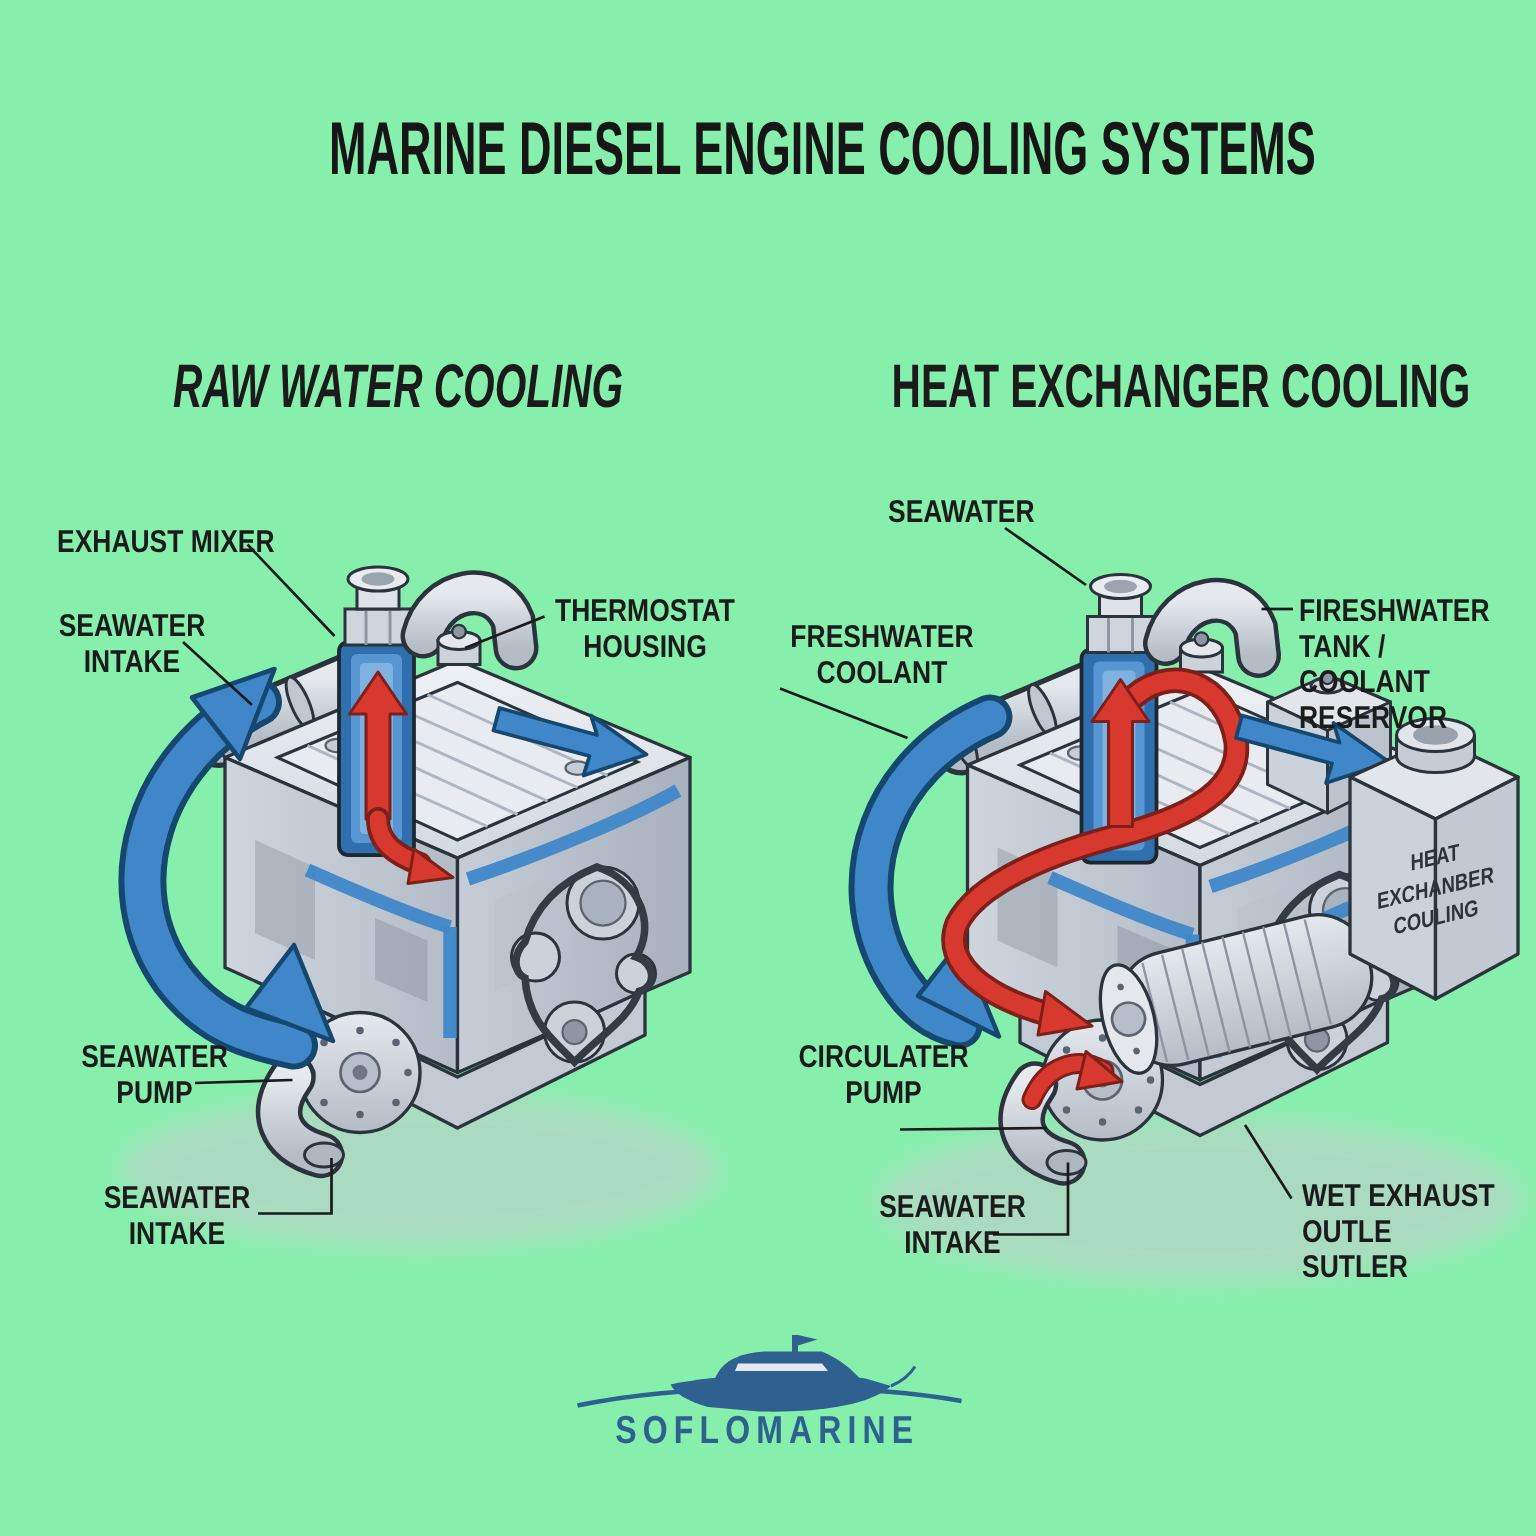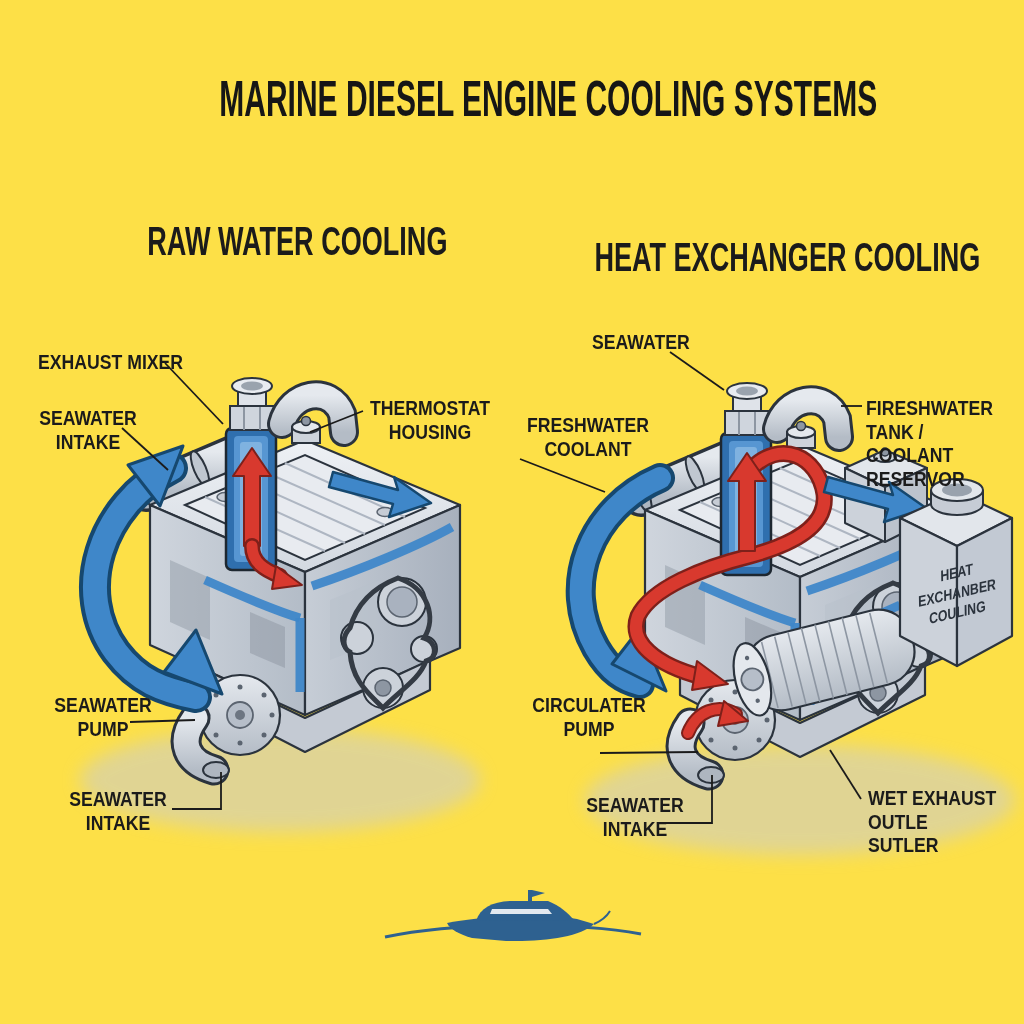--- a/index.html
+++ b/index.html
@@ -1,18 +1,18 @@
 <!DOCTYPE html>
 <html><head>
 <meta charset="utf-8">
 <style>
   html,body{margin:0;padding:0;background:#e9eaec;}
   .canvas{
     position:relative;width:1024px;height:1024px;overflow:hidden;
-    background:#fde047;
+    background:#86efac;
     font-family:"Liberation Sans", sans-serif;
     color:#191919;
   }
   .abs{position:absolute;}
   .ctr{left:0;right:0;text-align:center;}
   .cond{display:inline-block;transform-origin:center top;}
   .title-text{font-size:50px;font-weight:bold;letter-spacing:0px;transform:scaleX(.60);white-space:nowrap;color:#161616;}
   .subtitle-text{font-size:36px;font-weight:bold;transform:scaleX(.62);white-space:nowrap;color:#161616;}
   .heading-text{font-size:41px;font-weight:bold;transform:scaleX(.66);white-space:nowrap;color:#1b1b1b;}
   .lbl{
@@ -34,21 +34,21 @@
 </style>
 </head>
 <body>
 
 <div class="canvas">
 
   <div class="abs ctr" style="top:70px;">
     <span class="cond title-text">MARINE DIESEL ENGINE COOLING SYSTEMS</span>
   </div>
 
-  <div class="abs" style="left:5px;width:520px;top:218px;text-align:right;">
+  <div class="abs" style="left:5px;width:520px;top:234px;text-align:center;font-style:italic;">
     <span class="cond heading-text">RAW WATER COOLING</span>
   </div>
   <div class="abs" style="left:495px;width:520px;top:234px;text-align:center;">
     <span class="cond heading-text">HEAT EXCHANGER COOLING</span>
   </div>
 
   <svg class="scene" width="1024" height="1024" viewBox="0 0 1024 1024">
     <defs>
       <linearGradient id="gTop" x1="0" y1="0" x2="0" y2="1">
         <stop offset="0" stop-color="#eef1f5"></stop>
@@ -278,14 +278,17 @@
   <div class="lbl lbl-c" style="left:499px;top:693px;width:180px;">CIRCULATER
 PUMP</div>
   <div class="lbl lbl-c" style="left:555px;top:793px;width:160px;">SEAWATER
 INTAKE</div>
   <div class="lbl lbl-l" style="left:868px;top:786px;">WET EXHAUST OUTLE
 SUTLER</div>
   <div class="box-label" style="left:899px;top:563px;width:116px;">HEAT
 EXCHANBER
 COULING</div>
 
+  <div class="abs ctr" style="top:938px;z-index:3;">
+    <span class="cond brand-text">SOFLOMARINE</span>
+  </div>
 
 </div>
 
 </body></html>

